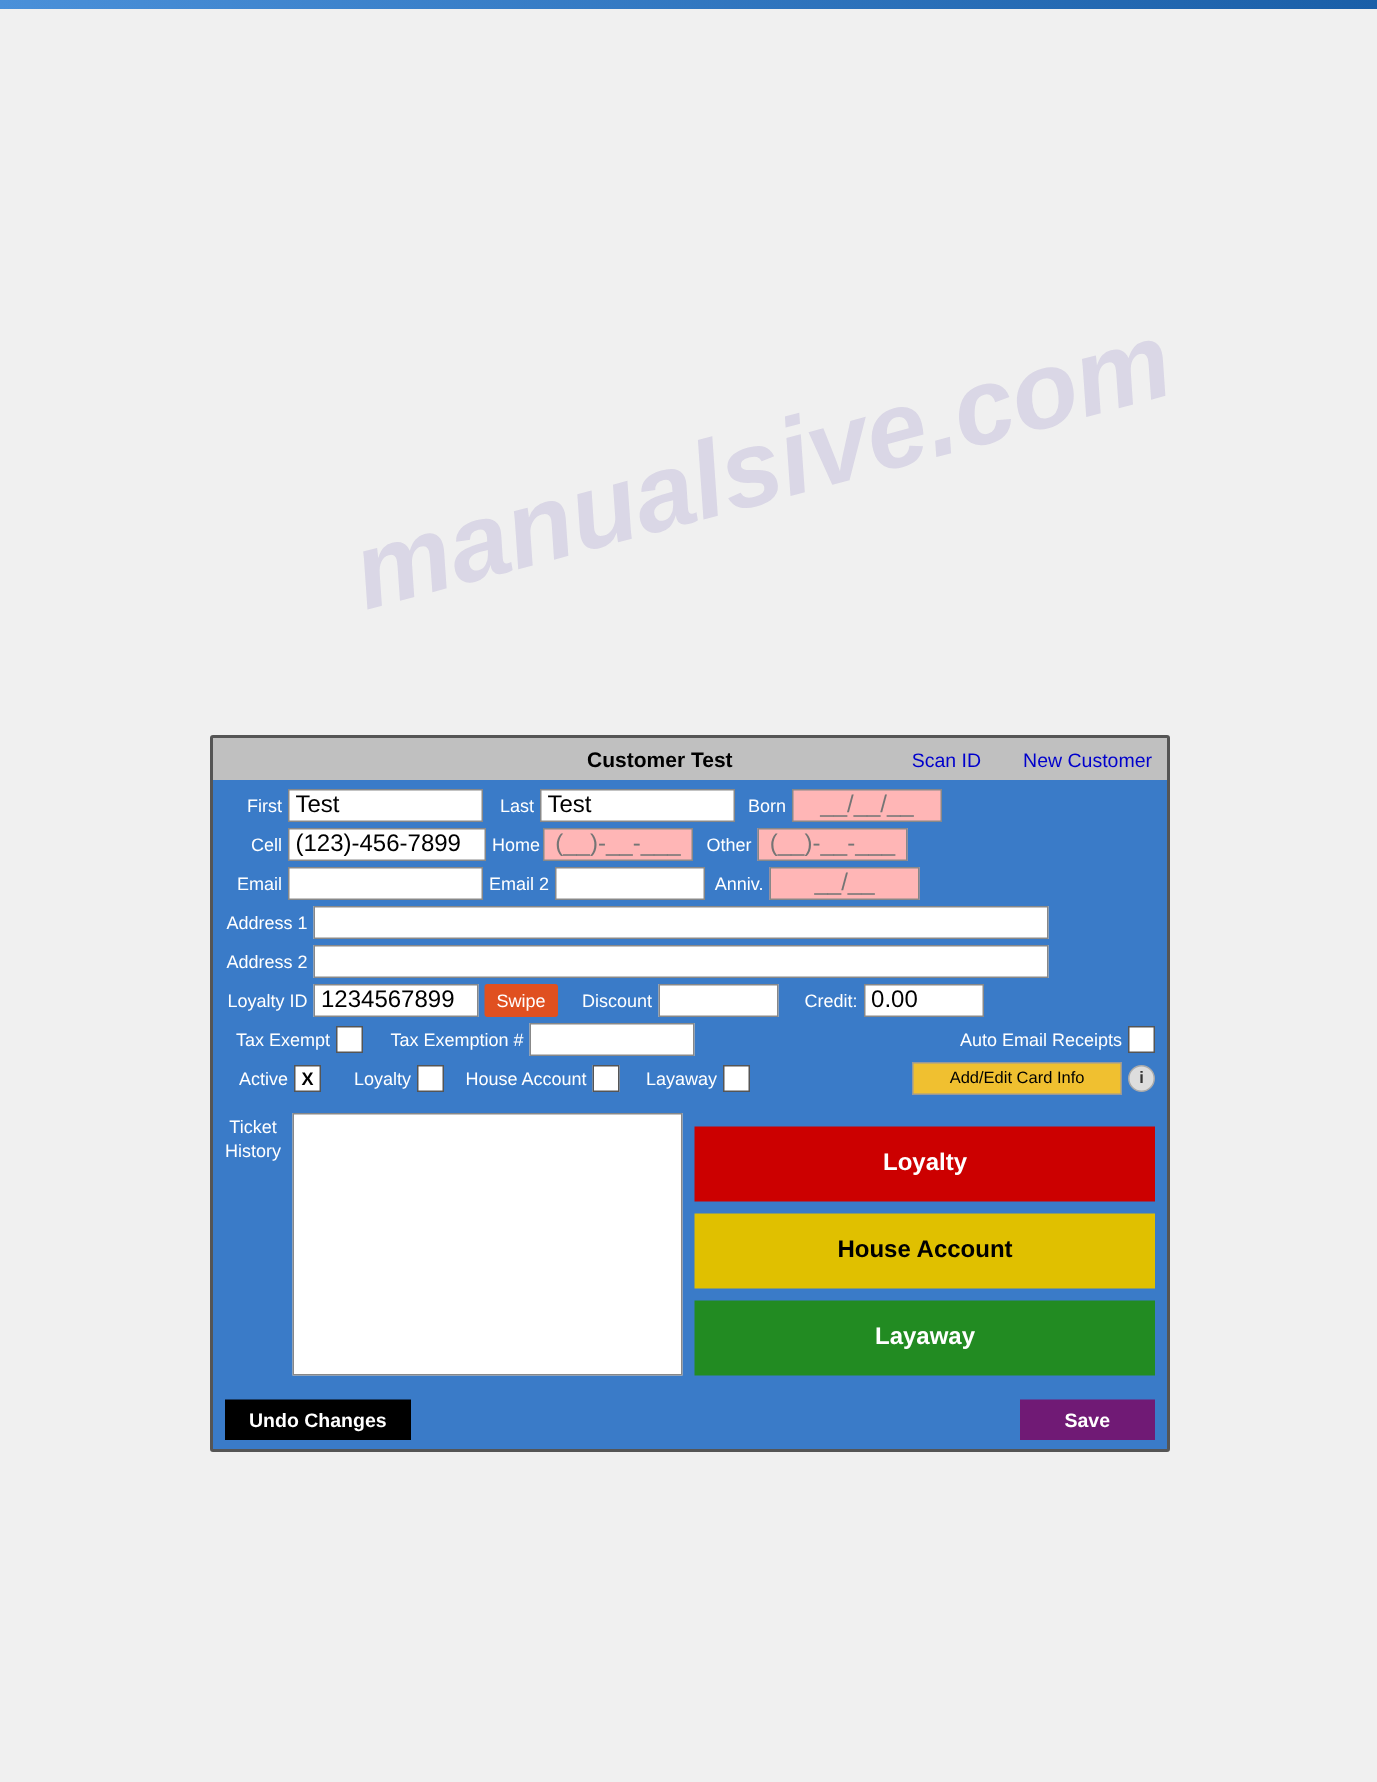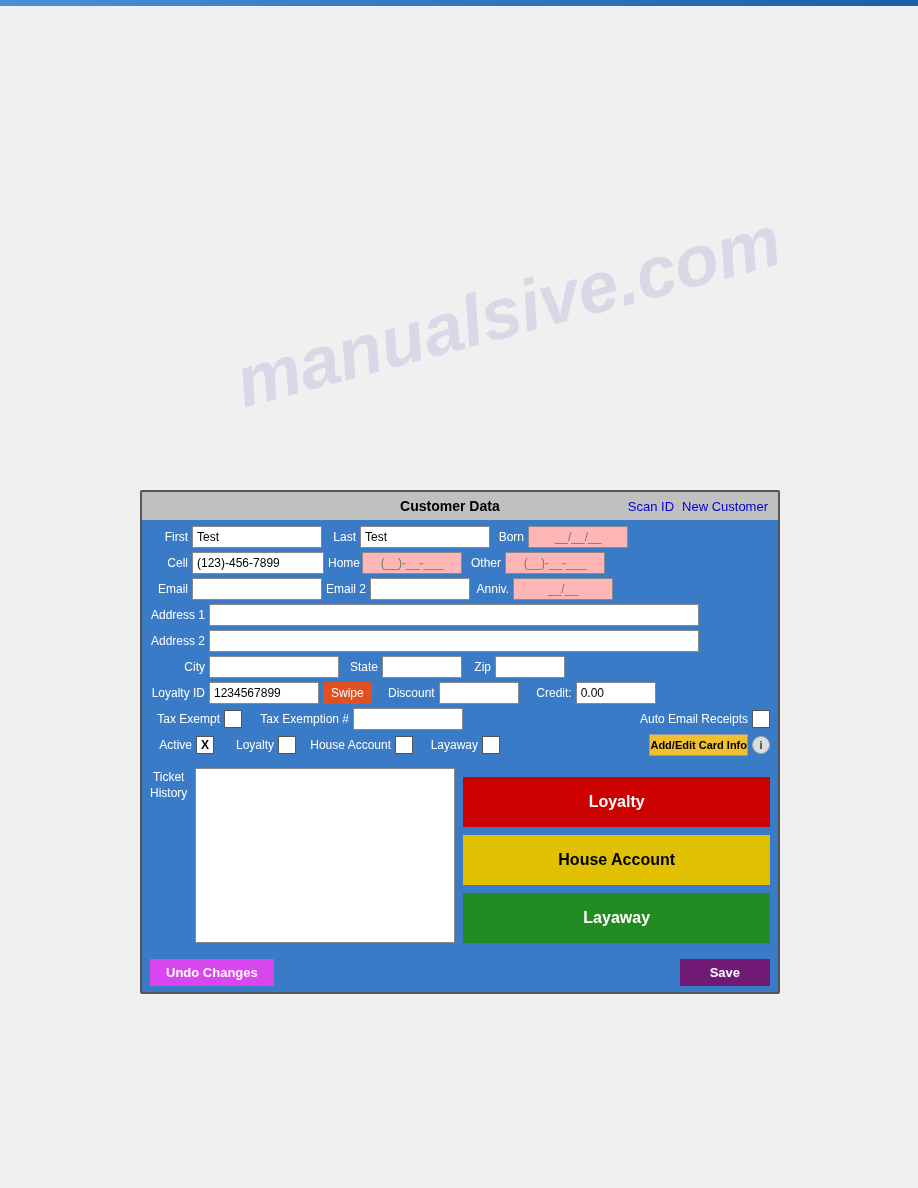--- a/index.html
+++ b/index.html
@@ -58,21 +58,21 @@
     .form-title {
       font-weight: bold;
       font-size: 14px;
       color: #000;
       flex: 1;
       text-align: center;
     }
 
     .title-actions {
       display: flex;
-      gap: 8px;
+      gap: 28px;
       align-items: flex-end;
     }
 
     .title-link {
       color: #0000cc;
       text-decoration: none;
       cursor: pointer;
       font-size: 13px;
     }
 
@@ -90,21 +90,21 @@
     .field-label {
       color: #fff;
       font-size: 12px;
       text-align: right;
       white-space: nowrap;
     }
 
     .field-input {
       border: 1px solid #888;
       padding: 2px 4px;
-      font-size: 12px;
+      font-size: 16px;
       height: 22px;
       background: #fff;
     }
 
     .field-input.pink {
       background: #ffb6b6;
       text-align: center;
     }
 
     
@@ -150,25 +150,25 @@
     }
 
     .checkbox-box.checked {
       color: #000;
     }
 
     .btn-add-edit {
       background: #f0c030;
       color: #000;
       border: 1px solid #999;
-      padding: 2px 0;
+      padding: 2px 24px;
       height: 22px;
       cursor: pointer;
       font-size: 11px;
-      font-weight: bold;
+      font-weight: normal;
     }
 
     .info-icon {
       width: 18px;
       height: 18px;
       border-radius: 50%;
       border: 1px solid #aaa;
       background: #ddd;
       display: inline-flex;
       align-items: center;
@@ -239,21 +239,21 @@
     }
 
     .form-footer {
       display: flex;
       justify-content: space-between;
       padding: 6px 8px;
       margin-top: 4px;
     }
 
     .btn-undo {
-      background: #d946ef;
+      background: #000000;
       color: #fff;
       border: none;
       padding: 6px 16px;
       font-size: 13px;
       font-weight: bold;
       cursor: pointer;
     }
 
     .btn-save {
       background: #701a75;
@@ -272,21 +272,21 @@
 
 <div class="top-bar"></div>
 
 <div class="watermark">manualsive.com</div>
 
 <div class="page-content">
   <div class="customer-form">
 
     <div class="form-title-bar">
       <span style="width:120px;"></span>
-      <span class="form-title">Customer Data</span>
+      <span class="form-title">Customer Test</span>
       <div class="title-actions">
         <a class="title-link">Scan ID</a>
         <a class="title-link">New Customer</a>
       </div>
     </div>
 
     <div class="form-body">
 
       <div class="form-row">
         <span class="field-label" style="width:38px;">First</span>
@@ -318,28 +318,20 @@
       <div class="form-row">
         <span class="field-label" style="width:55px;">Address 1</span>
         <input class="field-input" style="width: 490px;" value="">
       </div>
 
       <div class="form-row">
         <span class="field-label" style="width:55px;">Address 2</span>
         <input class="field-input" style="width: 490px;" value="">
       </div>
 
-      <div class="form-row">
-        <span class="field-label" style="width:55px;">City</span>
-        <input class="field-input inp-city" value="" style="">
-        <span class="field-label" style="width:35px;">State</span>
-        <input class="field-input inp-state" value="" style="">
-        <span class="field-label" style="width:25px;">Zip</span>
-        <input class="field-input inp-zip" value="" style="">
-      </div>
 
 
       <div class="form-row">
         <span class="field-label" style="width:55px;">Loyalty ID</span>
         <input class="field-input inp-loyalty" value="1234567899" style="">
         <button class="btn-swipe">Swipe</button>
         <span class="field-label" style="width:55px;margin-left:4px;">Discount</span>
         <input class="field-input inp-discount" value="" style="">
         <span class="field-label" style="width:45px;margin-left:4px;">Credit:</span>
         <input class="field-input inp-credit" value="0.00" style="">

